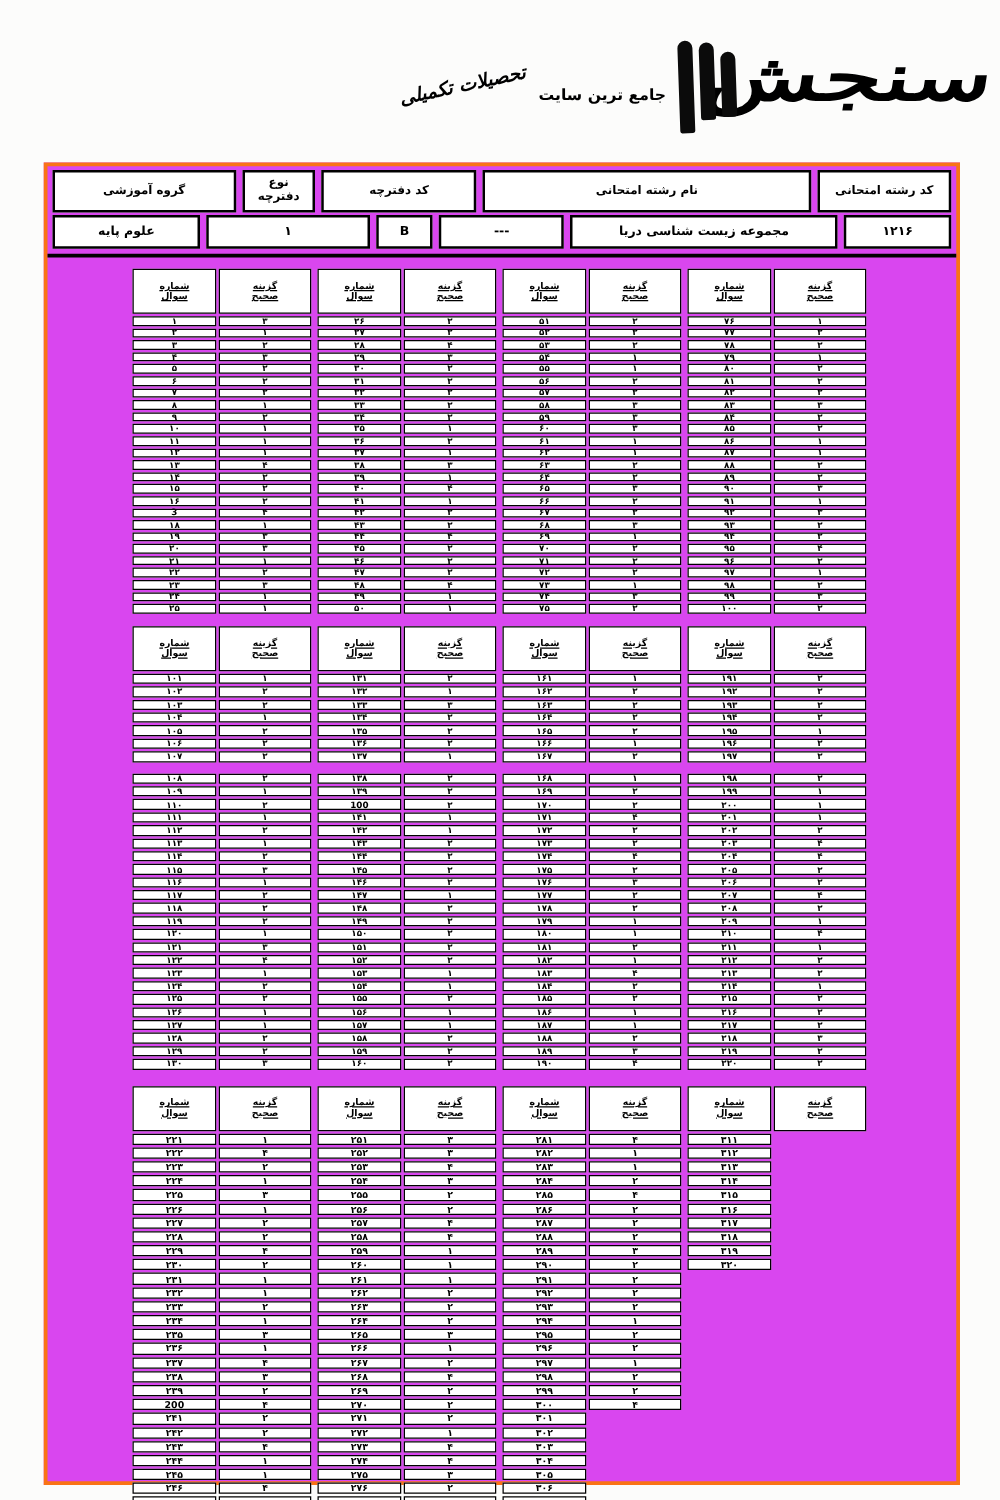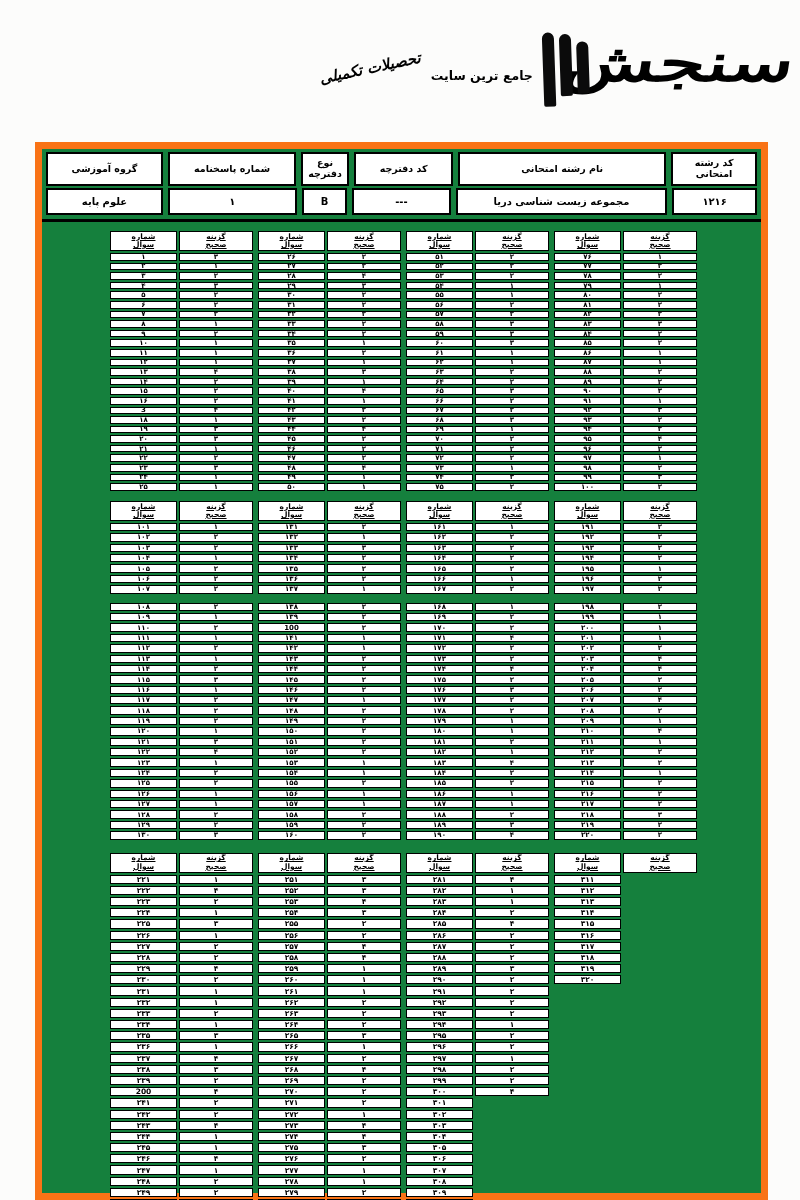--- a/index.html
+++ b/index.html
@@ -13,43 +13,43 @@
   .brand-bars{display:flex;gap:5px;align-items:flex-start;margin-left:10px;transform:rotate(-2deg);margin-top:6px;}
   .brand-bars i{display:block;width:12px;background:#0b0b0b;border-radius:7px 7px 2px 2px;}
   .brand-bars i:nth-child(1){height:52px;margin-top:10px;}
   .brand-bars i:nth-child(2){height:62px;margin-top:2px;}
   .brand-bars i:nth-child(3){height:74px;}
   .tagline{direction:rtl;font-size:12.5px;font-weight:bold;white-space:nowrap;margin-top:18px;}
   .tagline .cal{display:inline-block;font-family:"DejaVu Serif",serif;font-style:italic;font-size:15px;
     transform:rotate(-12deg) translateY(-7px);margin-right:4px;}
 
   
-  .outer{position:absolute;left:35px;top:142px;width:733px;height:1058px;border:7px solid #f97316;
-    box-sizing:border-box;background:#15803d;}
+  .outer{position:absolute;left:35px;top:130px;width:733px;height:1058px;border:3px solid #f97316;
+    box-sizing:border-box;background:#d946ef;}
 
   
   .hdr{display:flex;flex-direction:column;gap:2px;padding:3px 4px 4px 4px;border-bottom:3px solid #000;}
   .hrow{display:flex;gap:5px;direction:ltr;}
   .hcell{border:2px solid #000;box-sizing:border-box;display:flex;align-items:center;justify-content:center;
     text-align:center;direction:rtl;font-weight:bold;background:#fff;}
   .labels .hcell{height:34px;font-size:9.5px;line-height:1.15;padding:0 2px;}
   .values .hcell{height:27px;font-size:10px;}
   .c0{flex:123 0 0;} .c1{flex:136 0 0;} .c2{flex:45 0 0;} .c3{flex:103 0 0;} .c4{flex:226 0 0;} .c5{flex:88 0 0;}
 
   
   .content{padding:9px 0 0 68px;}
   .block{display:flex;gap:5px;direction:ltr;align-items:flex-start;}
   .block0{margin-bottom:8px;} .block1{margin-bottom:11px;}
   .pair{display:flex;flex-direction:column;width:143px;flex:0 0 143px;}
   .prow{display:flex;gap:2px;margin-bottom:2px;}
   .cell{box-sizing:border-box;border:1.5px solid #000;background:#fff;display:flex;align-items:center;
     justify-content:center;font-weight:bold;direction:rtl;overflow:visible;}
   .cell.q{width:67px;flex:0 0 67px;}
   .cell.a{width:74px;flex:0 0 74px;}
-  .phead .cell{height:20px;font-size:7.5px;line-height:1.1;text-align:center;word-spacing:60px;
+  .phead .cell{height:36px;font-size:7.5px;line-height:1.1;text-align:center;word-spacing:60px;
     white-space:normal;text-decoration:underline;}
   .block0 .prow:not(.phead) .cell{height:7.6px;font-size:7px;line-height:6px;}
   .block1 .prow:not(.phead) .cell{height:8.4px;font-size:7px;line-height:6px;}
   .block2 .prow:not(.phead) .cell{height:9.2px;font-size:7.5px;line-height:7px;}
   .cell.blank{visibility:hidden;}
   .subgap{height:7px;}
 </style>
 </head>
 <body>
 
@@ -66,21 +66,20 @@
       <span>جامع ترین سایت</span>
       <span class="cal">تحصیلات تکمیلی</span>
     </div>
   </div>
 
   <div class="outer">
 
     <div class="hdr">
       <div class="hrow labels">
         <div class="hcell c0">گروه آموزشی</div>
-        <div class="hcell c1">شماره پاسخنامه</div>
         <div class="hcell c2">نوع دفترچه</div>
         <div class="hcell c3">کد دفترچه</div>
         <div class="hcell c4">نام رشته امتحانی</div>
         <div class="hcell c5">کد رشته امتحانی</div>
       </div>
       <div class="hrow values">
         <div class="hcell c0">علوم پایه</div>
         <div class="hcell c1">۱</div>
         <div class="hcell c2">B</div>
         <div class="hcell c3">---</div>

